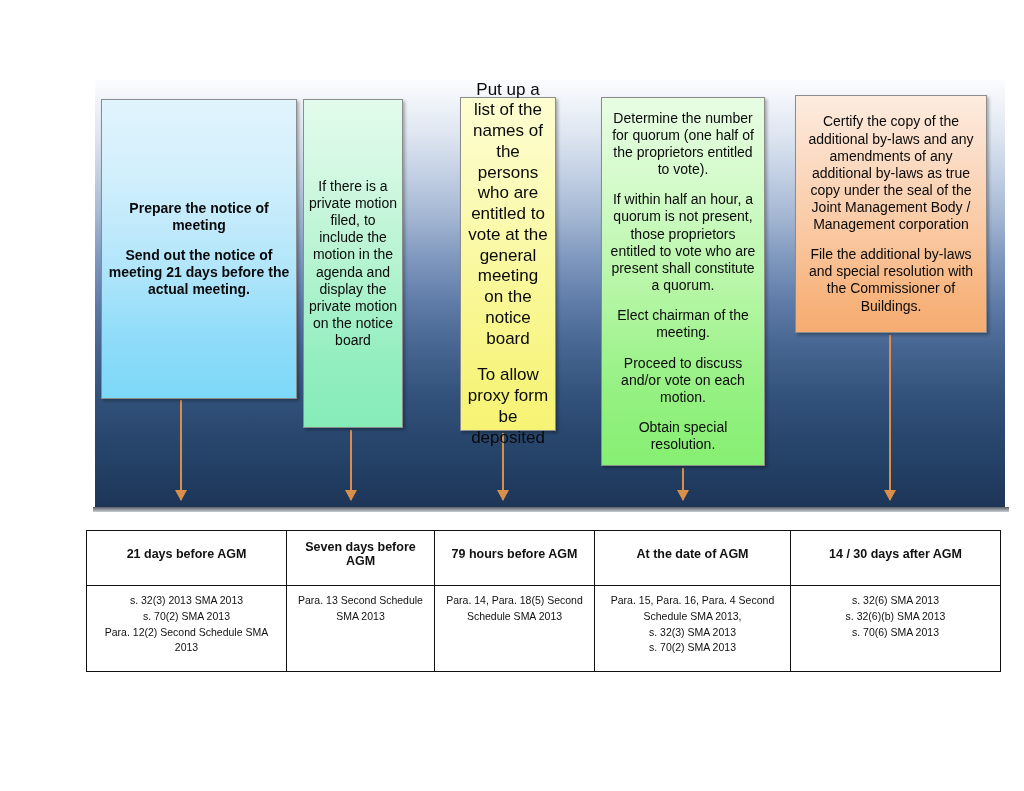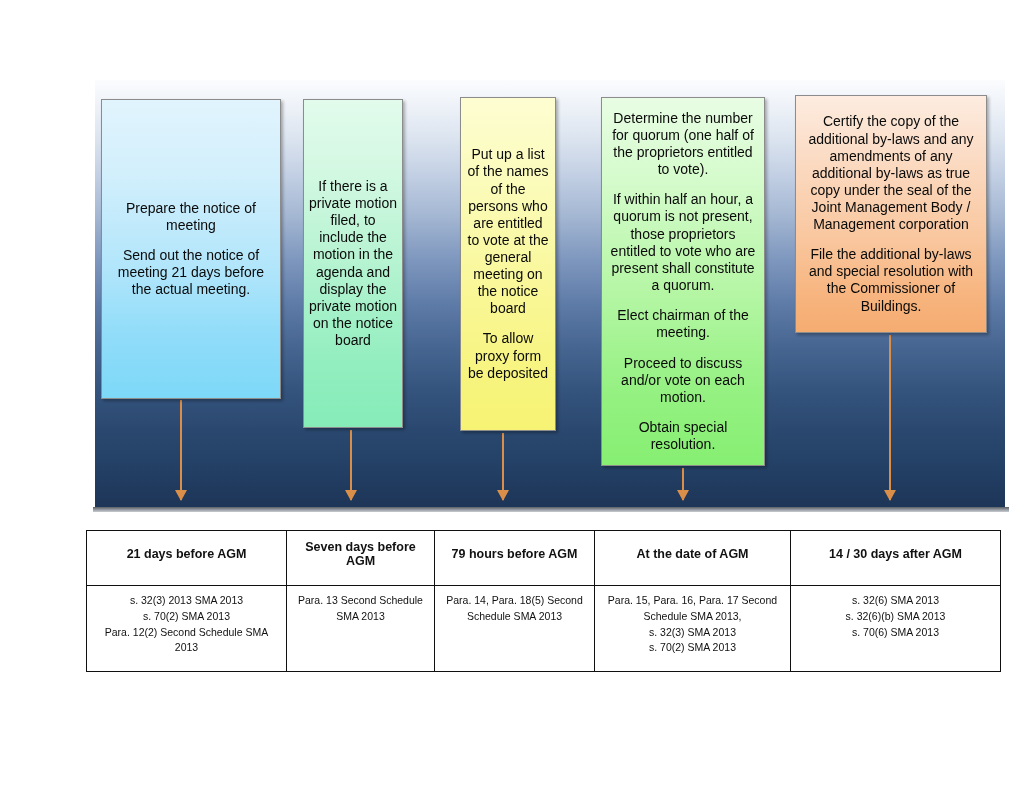--- a/index.html
+++ b/index.html
@@ -82,33 +82,34 @@
     color: #0a0a0a;
     padding: 12px 5px;
   }
   .box p {
     margin: 0;
     line-height: 1.22;
   }
   .box p + p { margin-top: 0.95em; }
 
   #box-1 {
-    left: 101px; top: 99px; width: 180px; height: 300px;
+    left: 101px; top: 99px; width: 196px; height: 300px;
     background: linear-gradient(to bottom, #e1f4fd 0%, #d2effc 25%, #b3e6fb 55%, #8fdcf9 80%, #7dd8f8 100%);
     font-size: 14px;
+    font-weight: bold;
   }
   #box-2 {
     left: 303px; top: 99px; width: 100px; height: 329px;
     background: linear-gradient(to bottom, #e2fbec 0%, #d3f8e2 22%, #b3f3d0 52%, #93eebf 80%, #85ecb8 100%);
     font-size: 14px;
   }
   #box-3 {
     left: 460px; top: 97px; width: 96px; height: 334px;
     background: linear-gradient(to bottom, #fdfdd2 0%, #fbfbbb 25%, #f9f795 60%, #f7f47e 85%, #f6f374 100%);
-    font-size: 14px;
+    font-size: 17px;
   }
   #box-4 {
     left: 601px; top: 97px; width: 164px; height: 369px;
     background: linear-gradient(to bottom, #e8fde4 0%, #d5fbcc 22%, #b6f6a6 52%, #95f182 80%, #86ef72 100%);
     font-size: 14px;
   }
   #box-5 {
     left: 795px; top: 95px; width: 192px; height: 238px;
     background: linear-gradient(to bottom, #fdece0 0%, #fbdcc5 25%, #f9c79f 60%, #f7b47e 85%, #f5ac71 100%);
     font-size: 14px;
@@ -222,21 +223,21 @@
         <span class="cell-line">s. 70(2) SMA 2013</span>
         <span class="cell-line">Para. 12(2)  Second Schedule SMA 2013</span>
       </td>
       <td>
         <span class="cell-line">Para. 13 Second Schedule SMA 2013</span>
       </td>
       <td>
         <span class="cell-line">Para. 14, Para. 18(5) Second Schedule SMA 2013</span>
       </td>
       <td>
-        <span class="cell-line">Para. 15, Para. 16, Para. 17 Second Schedule SMA 2013,</span>
+        <span class="cell-line">Para. 15, Para. 16, Para. 4 Second Schedule SMA 2013,</span>
         <span class="cell-line">s. 32(3) SMA 2013</span>
         <span class="cell-line">s. 70(2) SMA 2013</span>
       </td>
       <td>
         <span class="cell-line">s. 32(6) SMA 2013</span>
         <span class="cell-line">s. 32(6)(b) SMA 2013</span>
         <span class="cell-line">s. 70(6) SMA 2013</span>
       </td>
     </tr>
   </tbody>

